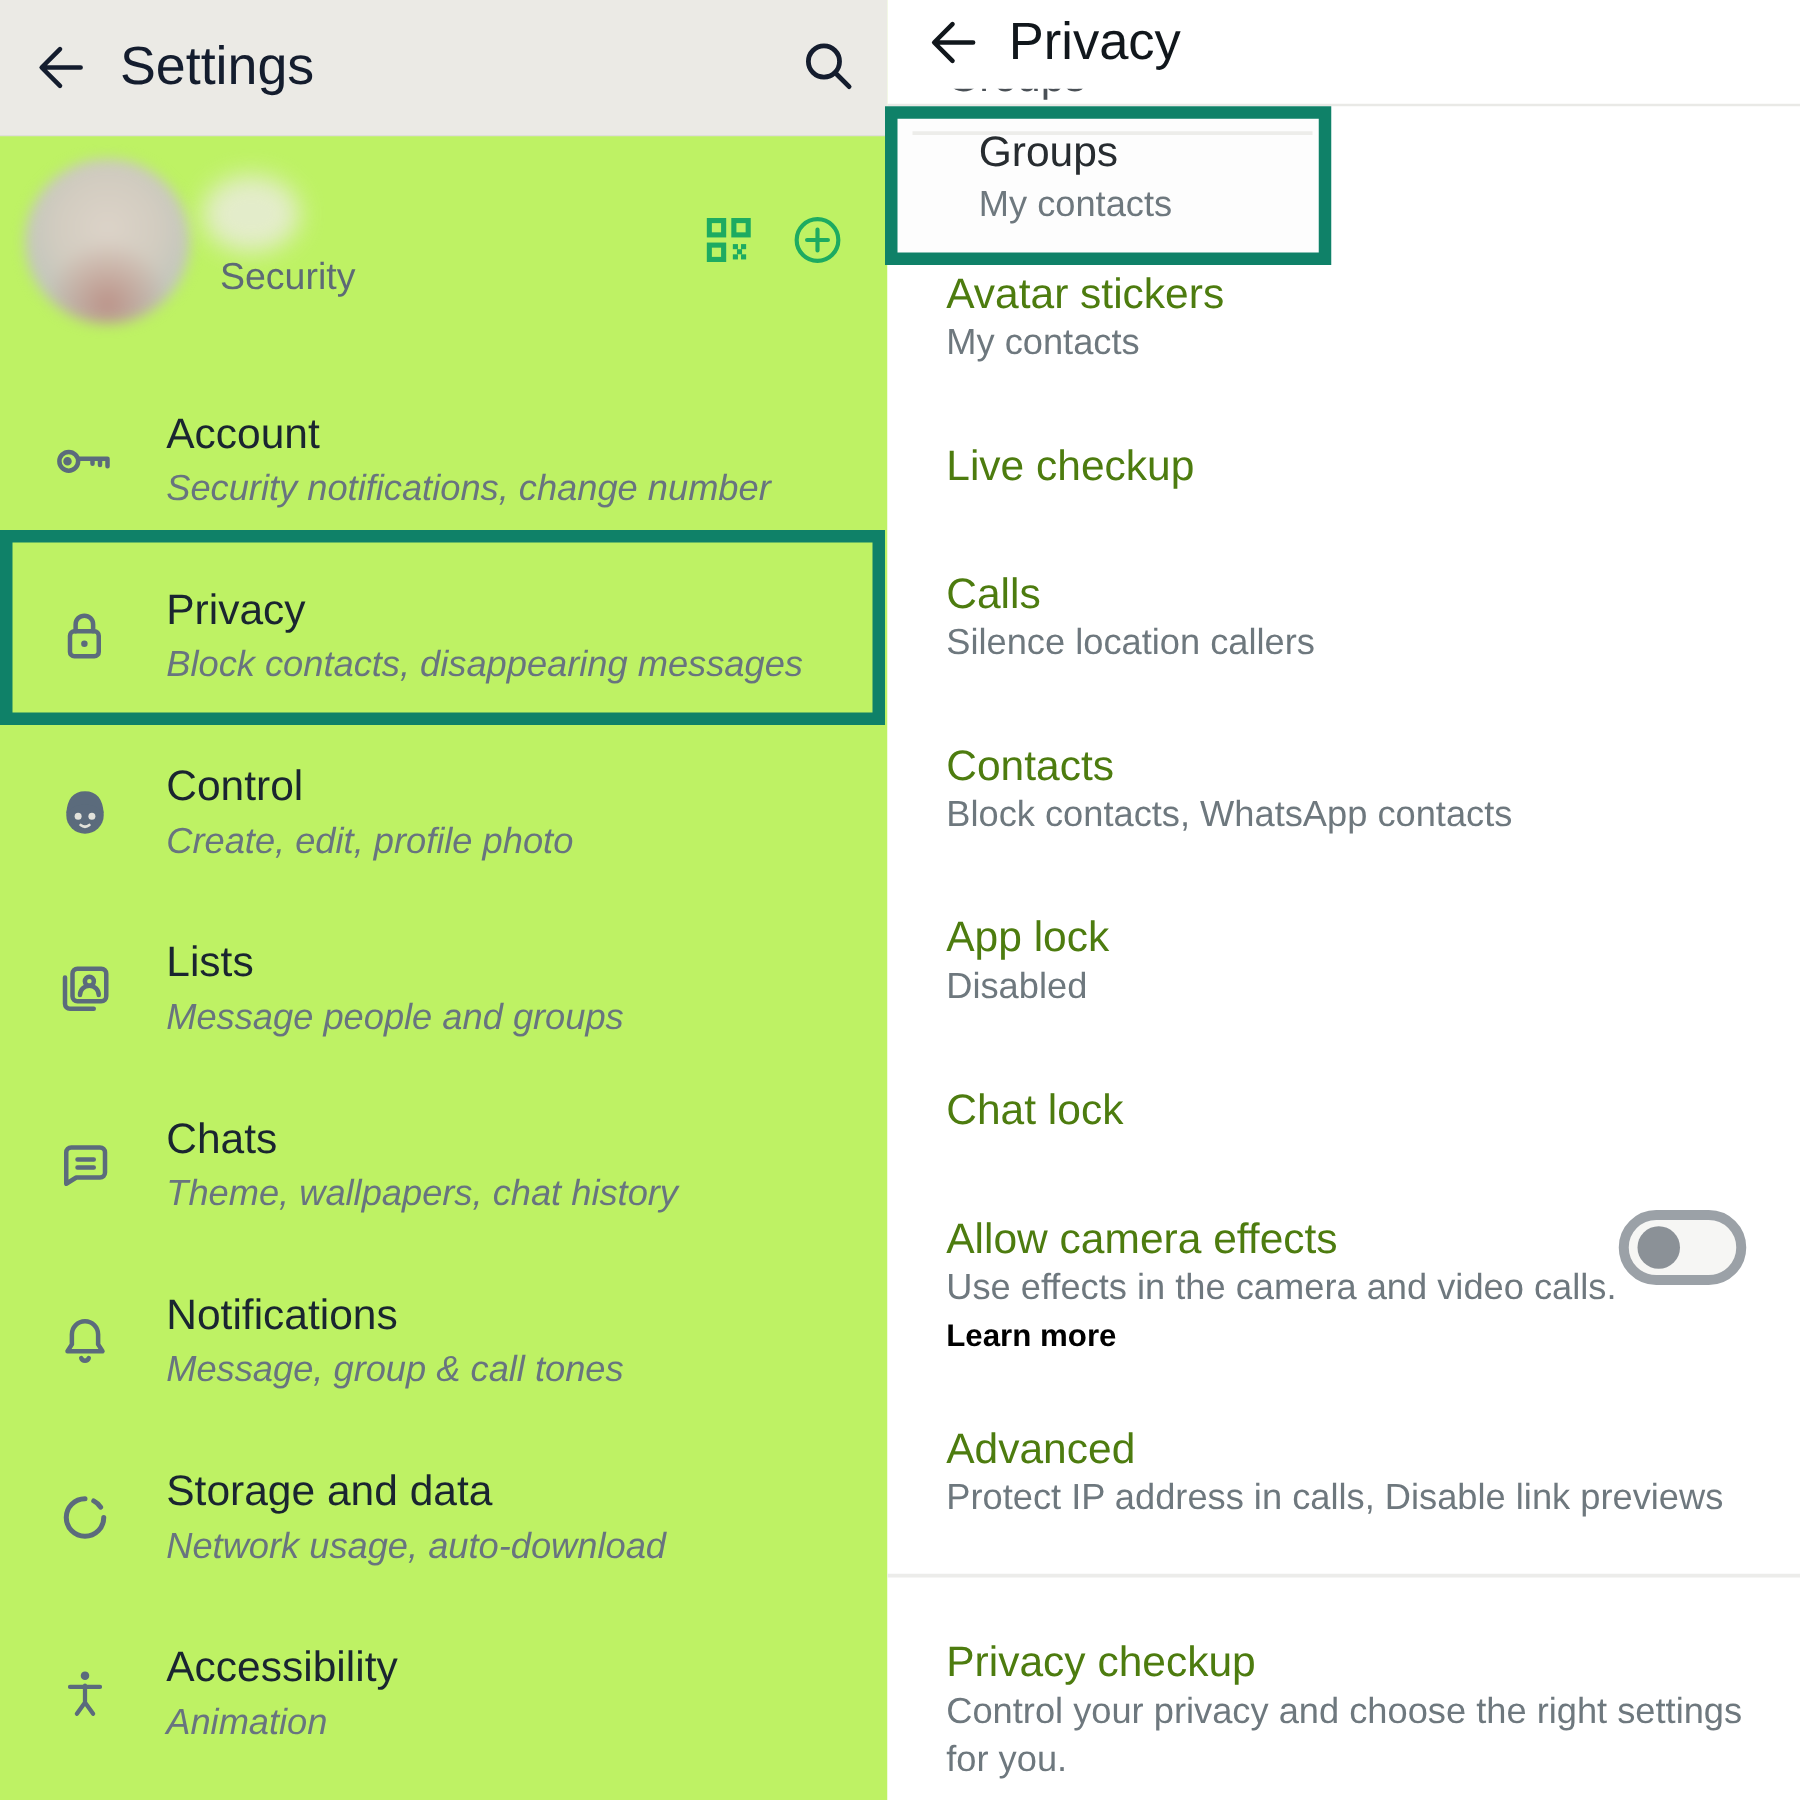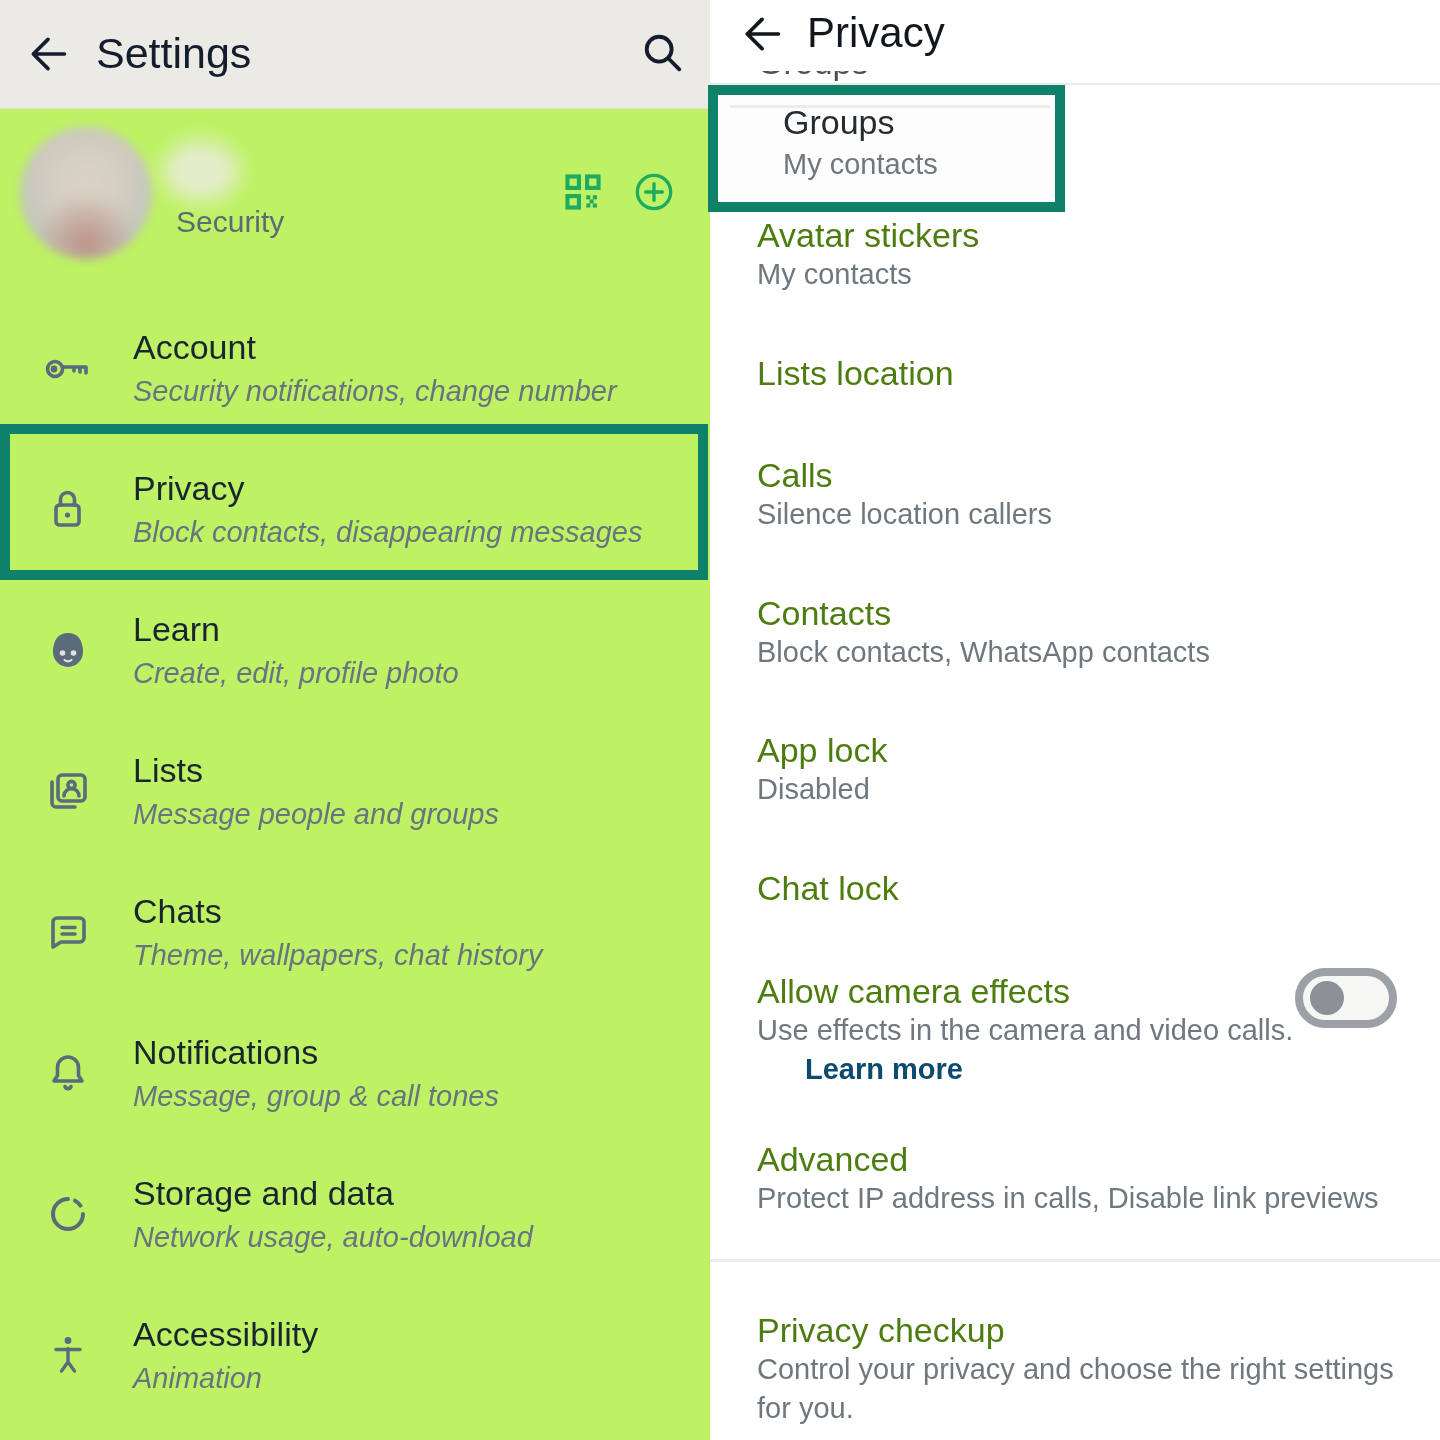--- a/index.html
+++ b/index.html
@@ -46,21 +46,21 @@
 
   .hl-box-right{position:absolute;left:-2px;top:85px;width:357px;height:127px;box-sizing:border-box;
                 border:10px solid #0f8168;background:#fdfdfd;z-index:2;}
   .hl-box-right .box-divider{position:absolute;left:12px;top:10px;width:320px;height:3px;background:#ededea;}
   .hl-box-right .t{position:absolute;left:65px;top:7px;font-size:34px;line-height:40px;color:#272c30;}
   .hl-box-right .s{position:absolute;left:65px;top:49px;font-size:29px;line-height:40px;color:#6e787e;}
 
   .r-item{position:absolute;left:47px;width:660px;}
   .r-item .t{font-size:34px;line-height:40px;color:#4d7c0f;}
   .r-item .s{font-size:29px;line-height:39px;color:#6e787e;margin-top:0;}
-  .r-item .link{font-size:29px;line-height:38px;font-weight:700;color:#0c4a6e;cursor:pointer;margin-left:48px;}
+  .r-item .link{font-size:25px;line-height:38px;font-weight:700;color:#000000;cursor:pointer;}
   .r1{top:215px}.r2{top:353px}.r3{top:455px}.r4{top:593px}.r5{top:730px}
   .r6{top:868px}.r7{top:971px}.r8{top:1139px}.r9{top:1310px}
   .r9 .s{max-width:660px;}
 
   .toggle{position:absolute;left:585px;top:968px;width:102px;height:60px;box-sizing:border-box;
           border:8px solid #9ba1a7;border-radius:30px;background:#f6f6f4;cursor:pointer;}
   .toggle .thumb{position:absolute;left:7px;top:5px;width:34px;height:34px;border-radius:50%;background:#8b9197;}
 
   .rp-bottom-divider{position:absolute;left:0;top:1259px;width:730px;height:3px;background:#ececea;}
 
@@ -139,21 +139,21 @@
   <div class="l-item l2">
     <span class="l-icon">
       <svg viewBox="0 0 50 50" width="50" height="50">
         <circle cx="25" cy="27" r="15" fill="#5b6b7c"></circle>
         <path d="M10 26 Q11 8 25 8 Q39 8 40 26 Q34 18 25 19 Q16 18 10 26 Z" fill="#5b6b7c"></path>
         <circle cx="19.5" cy="28" r="2.8" fill="#e2e2db"></circle>
           <circle cx="30.5" cy="28" r="2.8" fill="#e2e2db"></circle>
         <path d="M21.5 35 q3.5 2.8 7 0" stroke="#e2e2db" stroke-width="2.2" fill="none" stroke-linecap="round"></path>
       </svg>
     </span>
-    <div class="t">Learn</div>
+    <div class="t">Control</div>
     <div class="s">Create, edit, profile photo</div>
   </div>
 
   <div class="l-item l3">
     <span class="l-icon">
       <svg viewBox="0 0 50 50" width="50" height="50" fill="none" stroke="#5b6b7c" stroke-width="3.6" stroke-linecap="round" stroke-linejoin="round">
         <path d="M9 16 v21 a4 4 0 0 0 4 4 h19"></path>
         <rect x="15" y="9" width="27" height="26" rx="4"></rect>
         <circle cx="28.5" cy="19" r="3.6"></circle>
         <path d="M21 30 a7.5 7.5 0 0 1 15 0"></path>
@@ -228,21 +228,21 @@
     <div class="t">Groups</div>
     <div class="s">My contacts</div>
   </div>
 
   <div class="r-item r1">
     <div class="t">Avatar stickers</div>
     <div class="s">My contacts</div>
   </div>
 
   <div class="r-item r2">
-    <div class="t">Lists location</div>
+    <div class="t">Live checkup</div>
   </div>
 
   <div class="r-item r3">
     <div class="t">Calls</div>
     <div class="s">Silence location callers</div>
   </div>
 
   <div class="r-item r4">
     <div class="t">Contacts</div>
     <div class="s">Block contacts, WhatsApp contacts</div>

